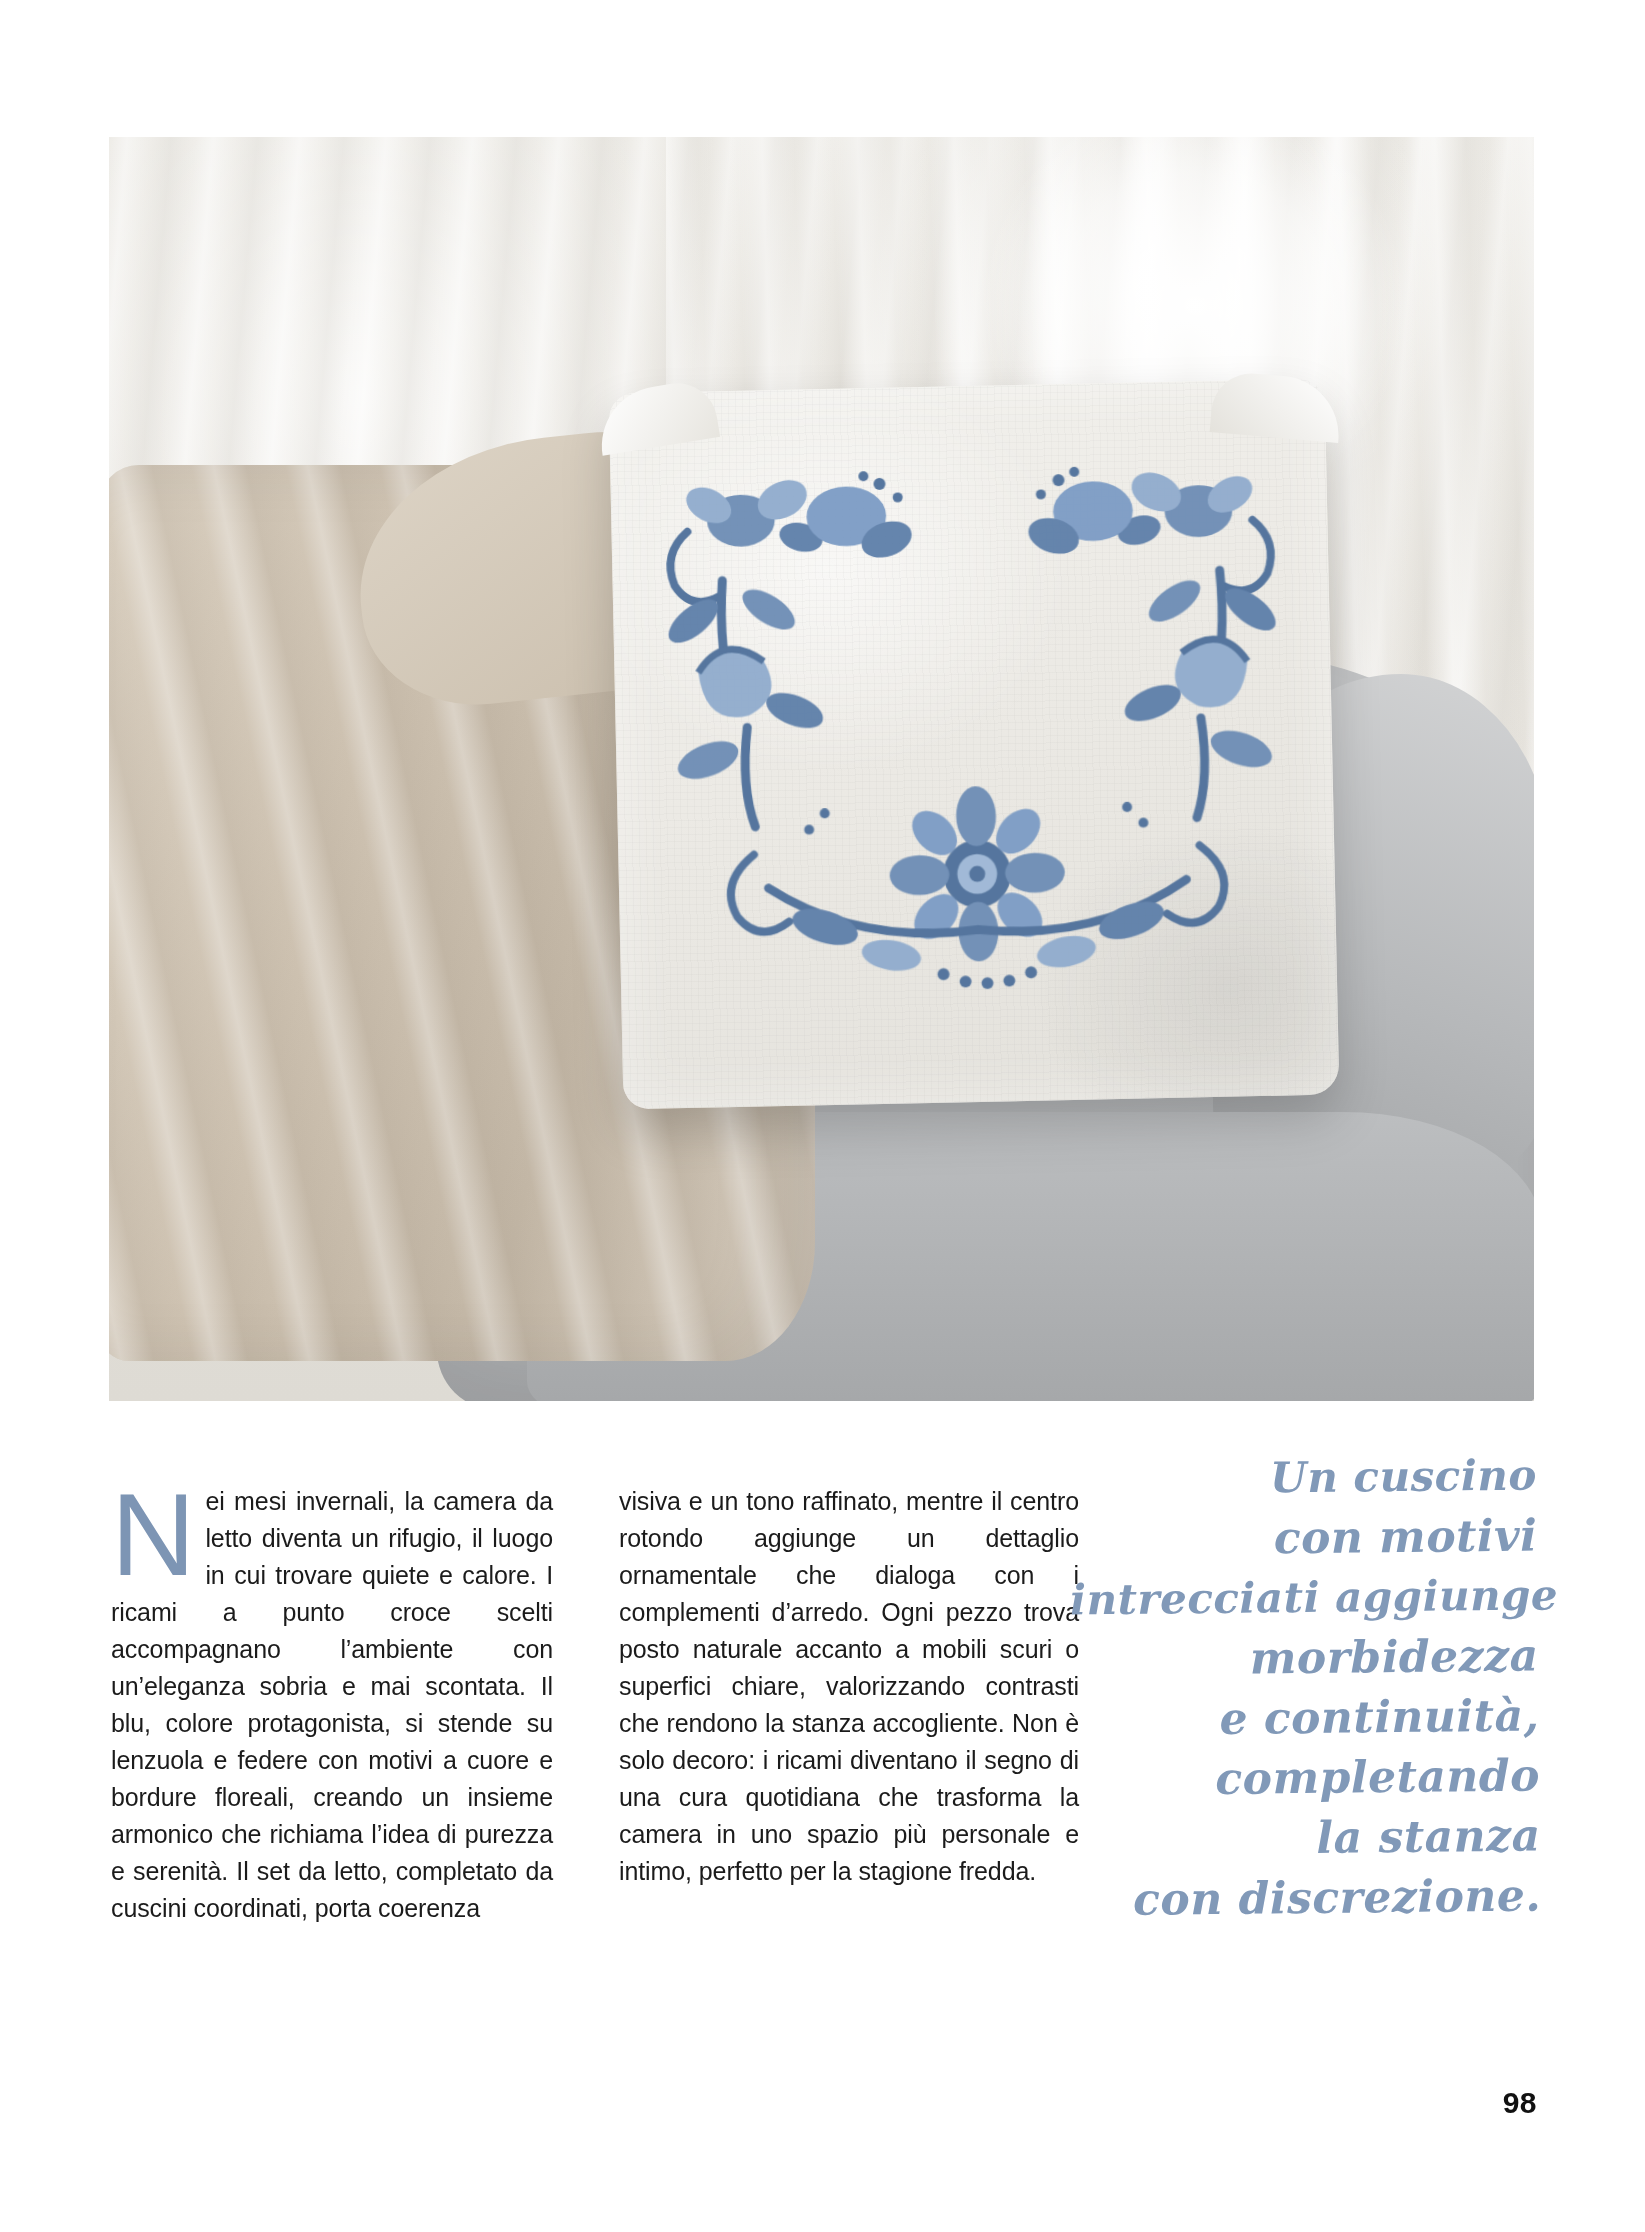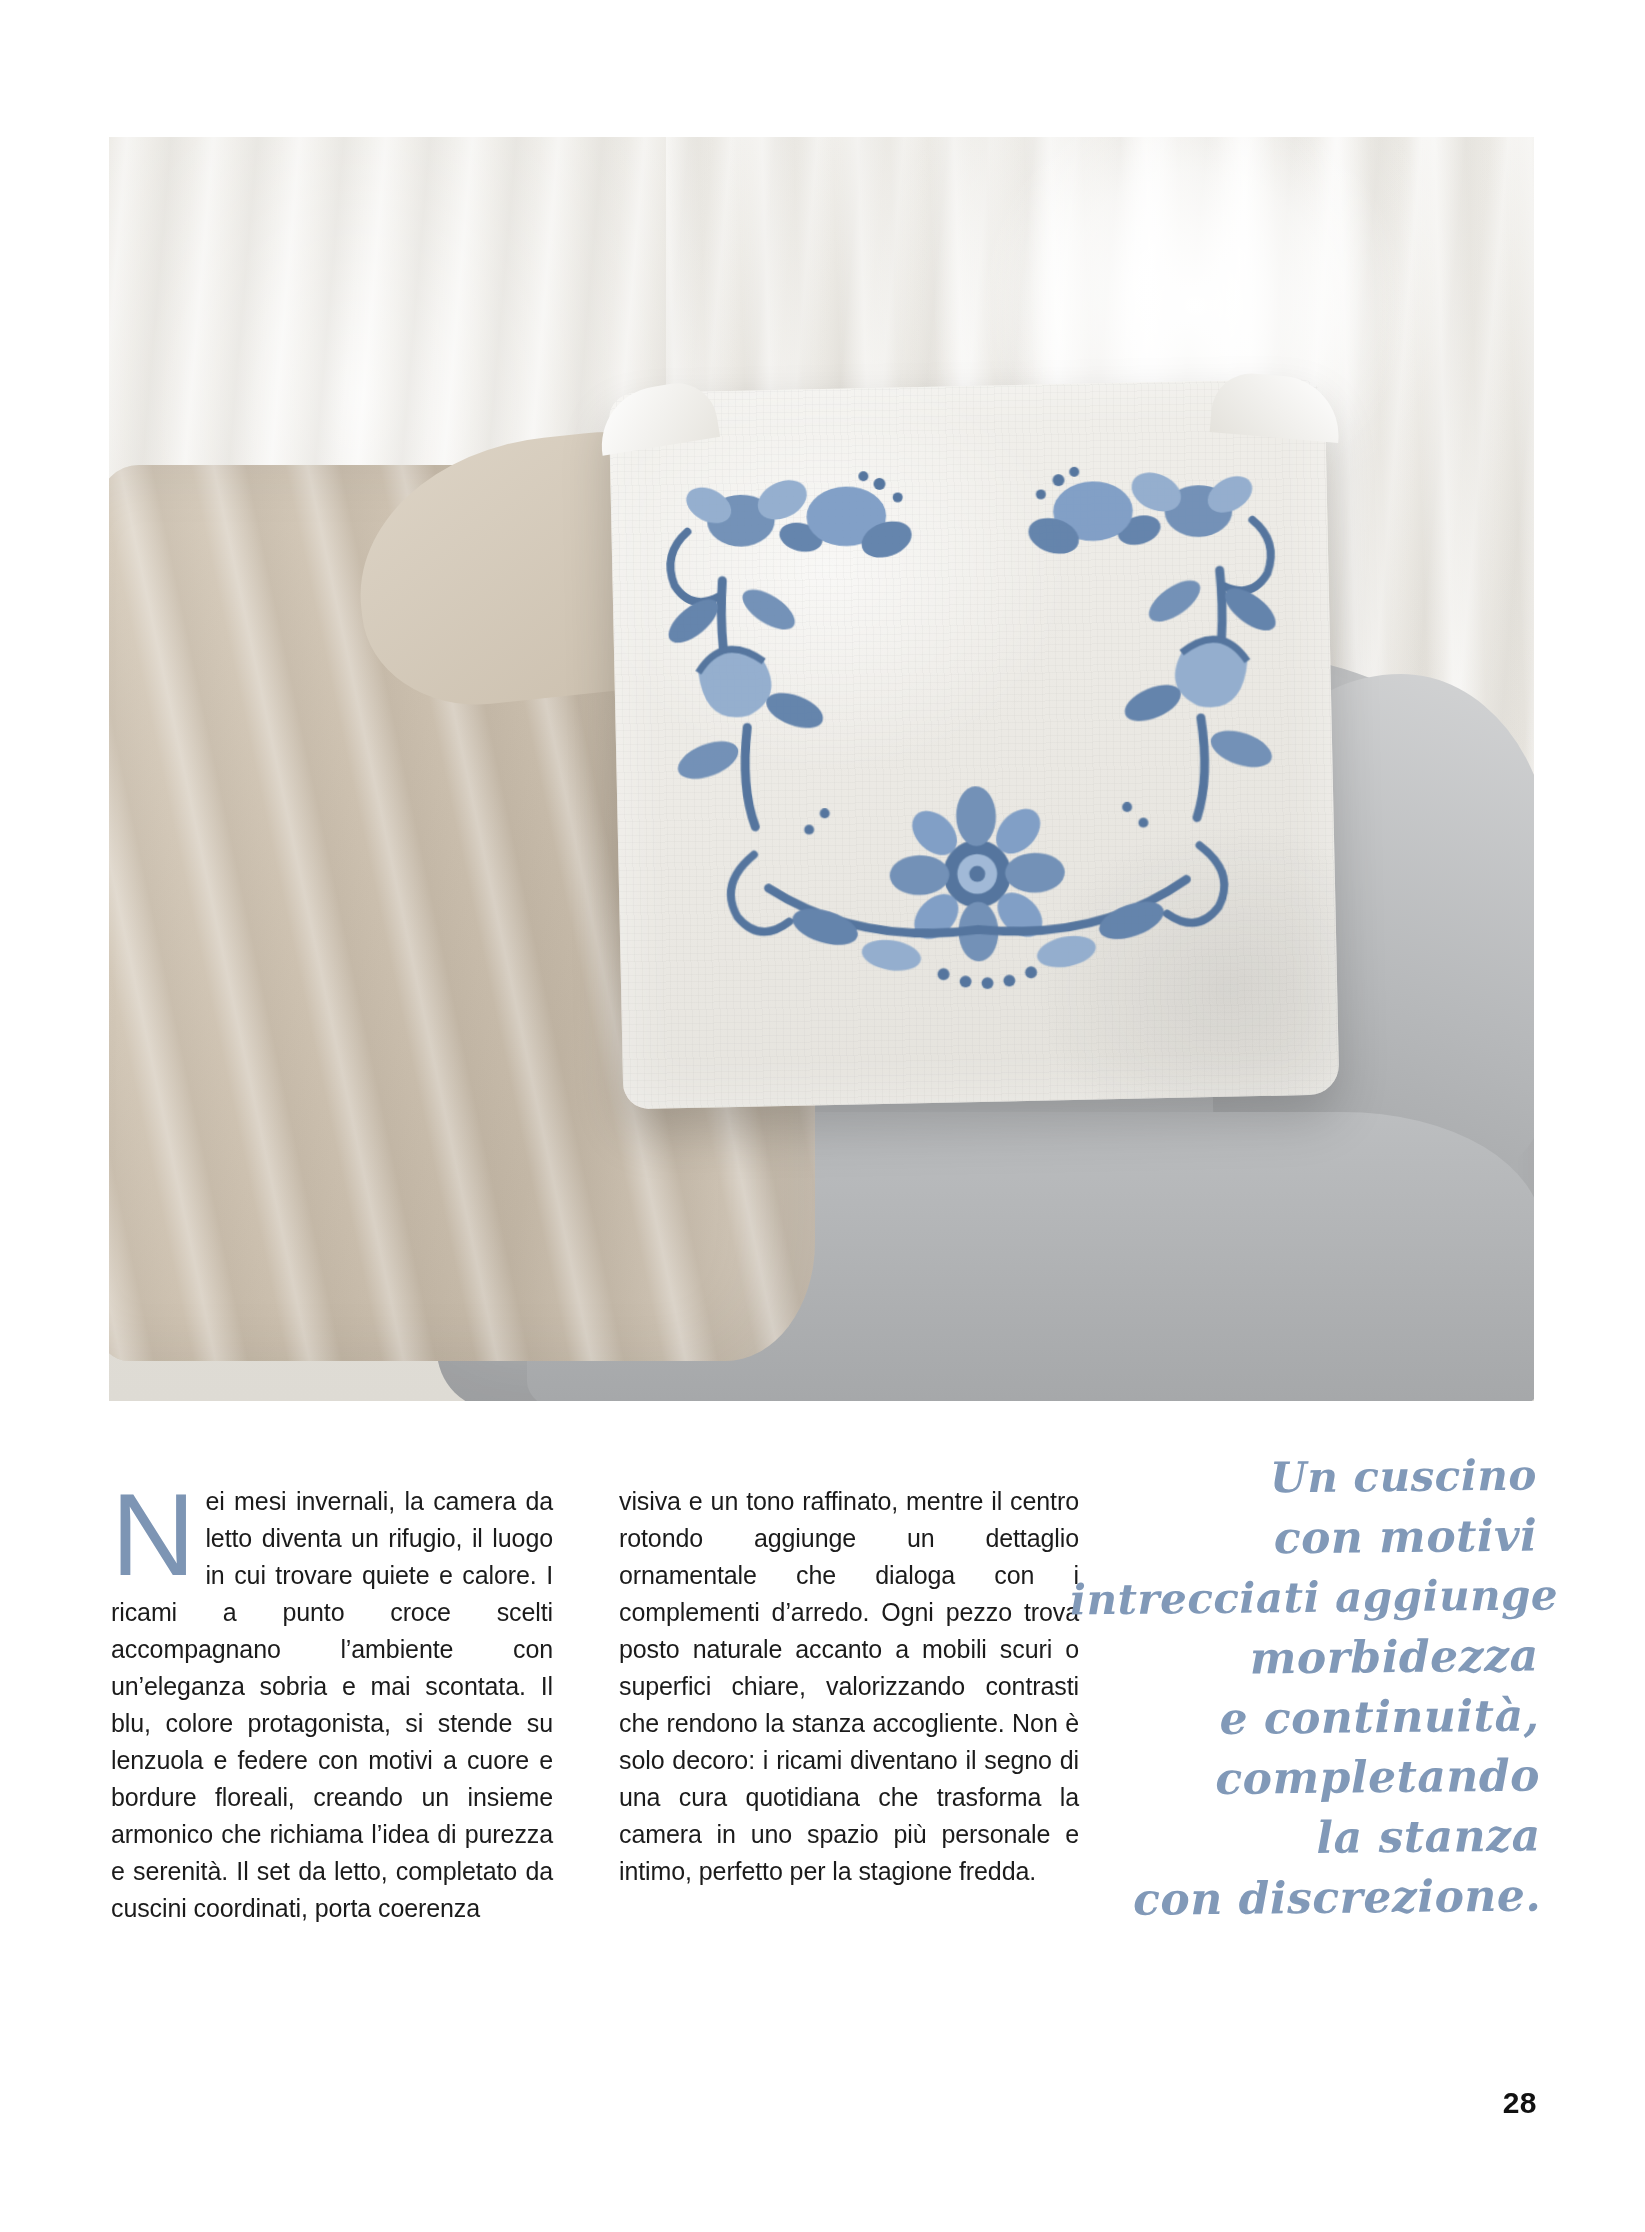--- a/index.html
+++ b/index.html
@@ -334,16 +334,16 @@
     <div class="pq-l1">Un cuscino</div>
     <div>con motivi</div>
     <div class="pq-l3">intrecciati aggiunge</div>
     <div>morbidezza</div>
     <div>e continuità,</div>
     <div>completando</div>
     <div>la stanza</div>
     <div>con discrezione.</div>
   </div>
 
-  <div class="folio">28</div>
+  <div class="folio">98</div>
 
 </div>
 
 
 </body></html>

